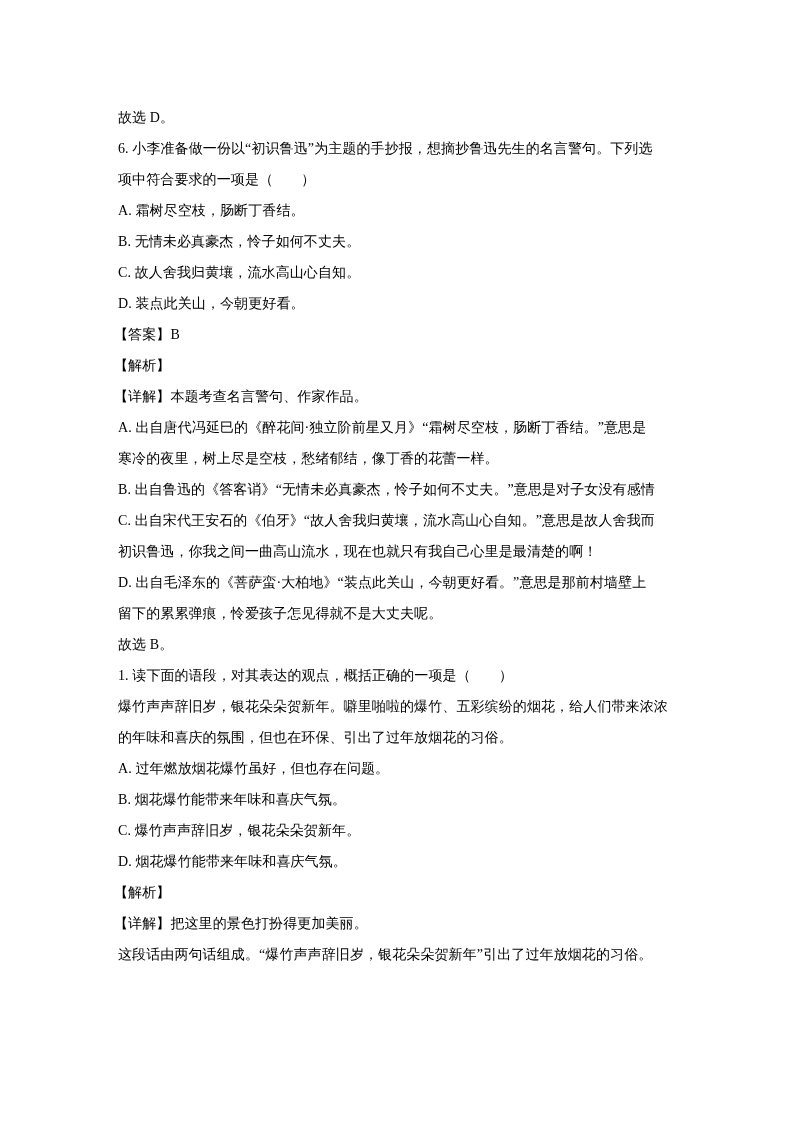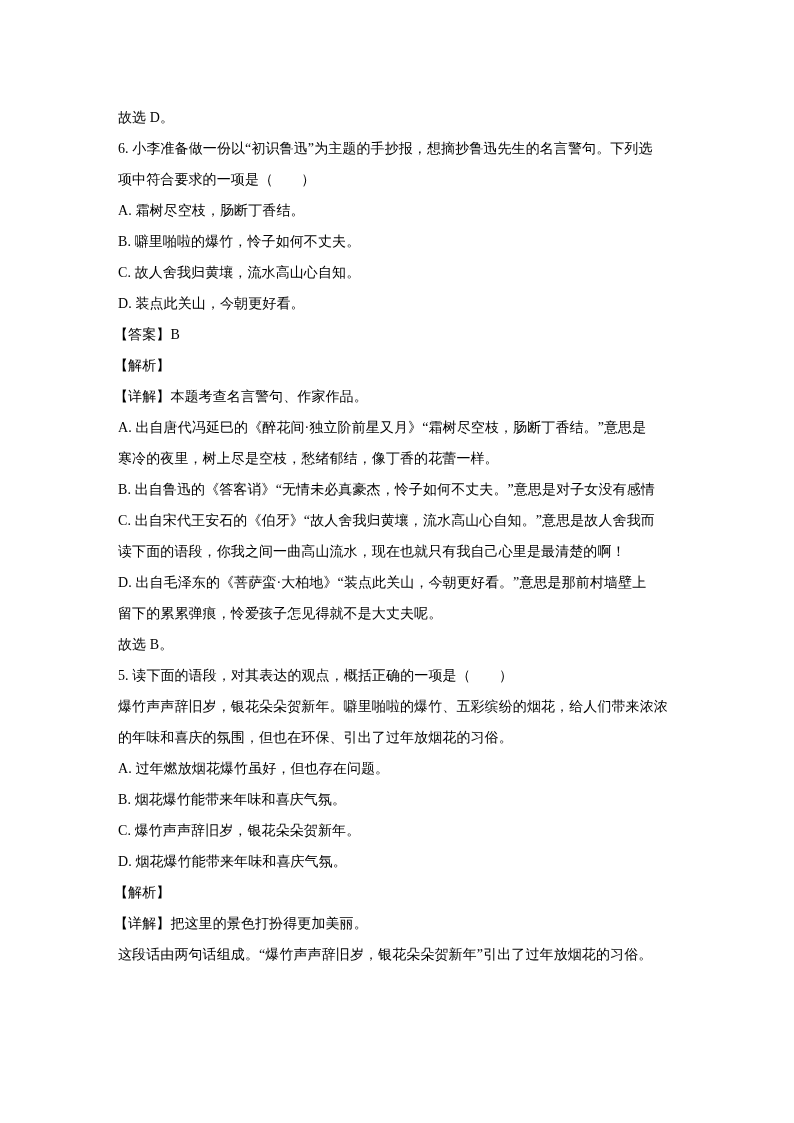--- a/index.html
+++ b/index.html
@@ -36,39 +36,39 @@
 </head>
 <body>
 
 <div class="page">
   <div class="line">故选 D。</div>
 
   <div class="line">6. 小李准备做一份以“初识鲁迅”为主题的手抄报，想摘抄鲁迅先生的名言警句。下列选</div>
   <div class="line">项中符合要求的一项是（　　）</div>
 
   <div class="line">A. 霜树尽空枝，肠断丁香结。</div>
-  <div class="line">B. 噼里啪啦的爆竹，怜子如何不丈夫。</div>
+  <div class="line">B. 无情未必真豪杰，怜子如何不丈夫。</div>
   <div class="line">C. 故人舍我归黄壤，流水高山心自知。</div>
   <div class="line">D. 装点此关山，今朝更好看。</div>
 
   <div class="line bracket-tag">【答案】B</div>
   <div class="line bracket-tag">【解析】</div>
   <div class="line bracket-tag">【详解】本题考查名言警句、作家作品。</div>
 
   <div class="line">A. 出自唐代冯延巳的《醉花间·独立阶前星又月》“霜树尽空枝，肠断丁香结。”意思是</div>
   <div class="line">寒冷的夜里，树上尽是空枝，愁绪郁结，像丁香的花蕾一样。</div>
   <div class="line">B. 出自鲁迅的《答客诮》“无情未必真豪杰，怜子如何不丈夫。”意思是对子女没有感情</div>
   <div class="line">C. 出自宋代王安石的《伯牙》“故人舍我归黄壤，流水高山心自知。”意思是故人舍我而</div>
-  <div class="line">读下面的语段，你我之间一曲高山流水，现在也就只有我自己心里是最清楚的啊！</div>
+  <div class="line">初识鲁迅，你我之间一曲高山流水，现在也就只有我自己心里是最清楚的啊！</div>
   <div class="line">D. 出自毛泽东的《菩萨蛮·大柏地》“装点此关山，今朝更好看。”意思是那前村墙壁上</div>
   <div class="line">留下的累累弹痕，怜爱孩子怎见得就不是大丈夫呢。</div>
 
   <div class="line">故选 B。</div>
 
-  <div class="line">5. 读下面的语段，对其表达的观点，概括正确的一项是（　　）</div>
+  <div class="line">1. 读下面的语段，对其表达的观点，概括正确的一项是（　　）</div>
   <div class="line">爆竹声声辞旧岁，银花朵朵贺新年。噼里啪啦的爆竹、五彩缤纷的烟花，给人们带来浓浓</div>
   <div class="line">的年味和喜庆的氛围，但也在环保、引出了过年放烟花的习俗。</div>
 
   <div class="line">A. 过年燃放烟花爆竹虽好，但也存在问题。</div>
   <div class="line">B. 烟花爆竹能带来年味和喜庆气氛。</div>
   <div class="line">C. 爆竹声声辞旧岁，银花朵朵贺新年。</div>
   <div class="line">D. 烟花爆竹能带来年味和喜庆气氛。</div>
 
   <div class="line bracket-tag">【解析】</div>
   <div class="line bracket-tag">【详解】把这里的景色打扮得更加美丽。</div>

